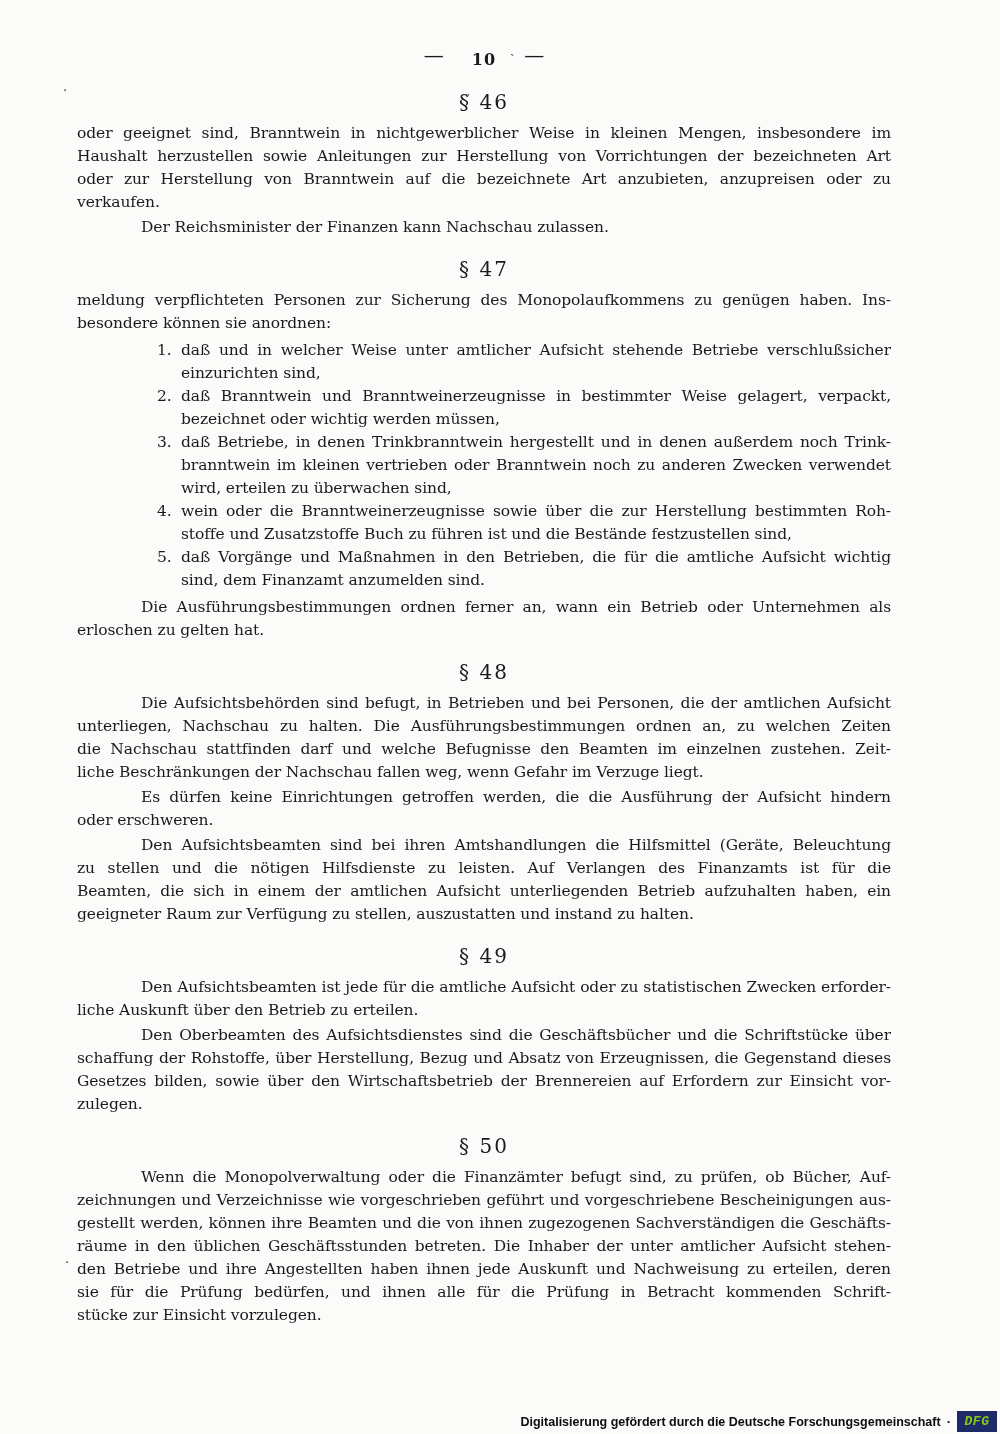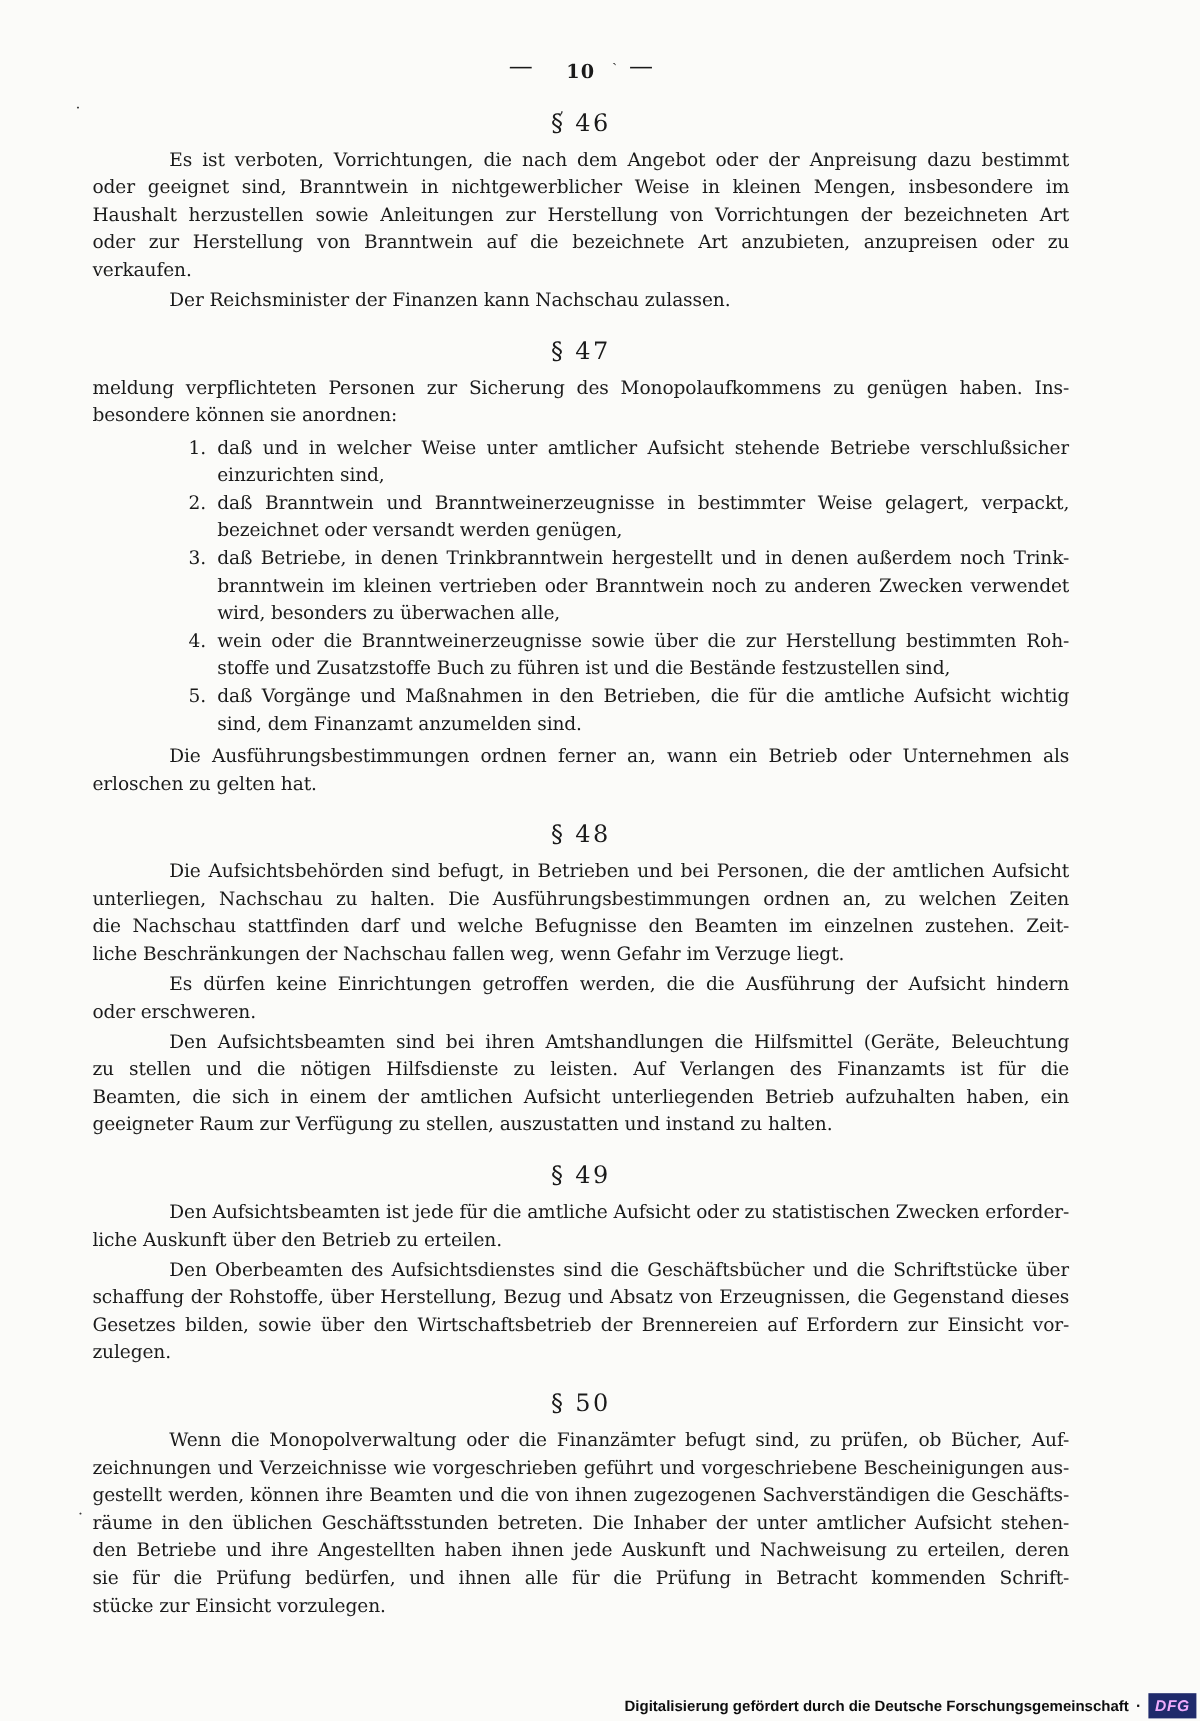--- a/index.html
+++ b/index.html
@@ -60,26 +60,27 @@
     font-family: "Liberation Sans", sans-serif;
     margin-left: 35px;
   }
   .credit { font-size: 12.5px; font-weight: bold; color: #0d0d0d; }
   .separator { font-size: 13px; font-weight: bold; color: #0d0d0d; }
   .dfg {
     width: 40px; height: 21px;
     display: flex;
     align-items: center;
     justify-content: center;
-    color: #f0abfc;
+    color: #84cc16;
     font-weight: bold;
     font-style: italic;
     font-size: 13px;
     letter-spacing: 0.5px;
     background: #1f2a6b;
+    font-family: Liberation Mono, monospace;
   }
   .artifact {
     position: absolute;
     color: #3a3a3a;
     font-size: 13px;
     line-height: 13px;
     pointer-events: none;
   }
 </style>
 </head>
@@ -88,21 +89,20 @@
 <div class="content">
   <div class="page-header">
     <span class="dash">—</span>
     <span class="page-num">10</span>
     <span class="dash">—</span>
   </div>
   <div id="sections">
       <div class="section">
         <div class="section-heading">§ 46</div>
         <div class="para">
-          <div class="line first">Es ist verboten, Vorrichtungen, die nach dem Angebot oder der Anpreisung dazu bestimmt</div>
           <div class="line">oder geeignet sind, Branntwein in nichtgewerblicher Weise in kleinen Mengen, insbesondere im</div>
           <div class="line">Haushalt herzustellen sowie Anleitungen zur Herstellung von Vorrichtungen der bezeichneten Art</div>
           <div class="line">oder zur Herstellung von Branntwein auf die bezeichnete Art anzubieten, anzupreisen oder zu</div>
           <div class="line last">verkaufen.</div>
         </div>
         <div class="para">
           <div class="line first last">Der Reichsminister der Finanzen kann Nachschau zulassen.</div>
         </div>
       </div>
       <div class="section">
@@ -113,27 +113,27 @@
         </div>
         <div class="list">
           <div class="list-item">
             <span class="list-num">1.</span>
             <div class="line">daß und in welcher Weise unter amtlicher Aufsicht stehende Betriebe verschlußsicher</div>
             <div class="line last">einzurichten sind,</div>
           </div>
           <div class="list-item">
             <span class="list-num">2.</span>
             <div class="line">daß Branntwein und Branntweinerzeugnisse in bestimmter Weise gelagert, verpackt,</div>
-            <div class="line last">bezeichnet oder versandt werden genügen,</div>
+            <div class="line last">bezeichnet oder wichtig werden müssen,</div>
           </div>
           <div class="list-item">
             <span class="list-num">3.</span>
             <div class="line">daß Betriebe, in denen Trinkbranntwein hergestellt und in denen außerdem noch Trink-</div>
             <div class="line">branntwein im kleinen vertrieben oder Branntwein noch zu anderen Zwecken verwendet</div>
-            <div class="line last">wird, besonders zu überwachen alle,</div>
+            <div class="line last">wird, erteilen zu überwachen sind,</div>
           </div>
           <div class="list-item">
             <span class="list-num">4.</span>
             <div class="line">wein oder die Branntweinerzeugnisse sowie über die zur Herstellung bestimmten Roh-</div>
             <div class="line last">stoffe und Zusatzstoffe Buch zu führen ist und die Bestände festzustellen sind,</div>
           </div>
           <div class="list-item">
             <span class="list-num">5.</span>
             <div class="line">daß Vorgänge und Maßnahmen in den Betrieben, die für die amtliche Aufsicht wichtig</div>
             <div class="line last">sind, dem Finanzamt anzumelden sind.</div>

